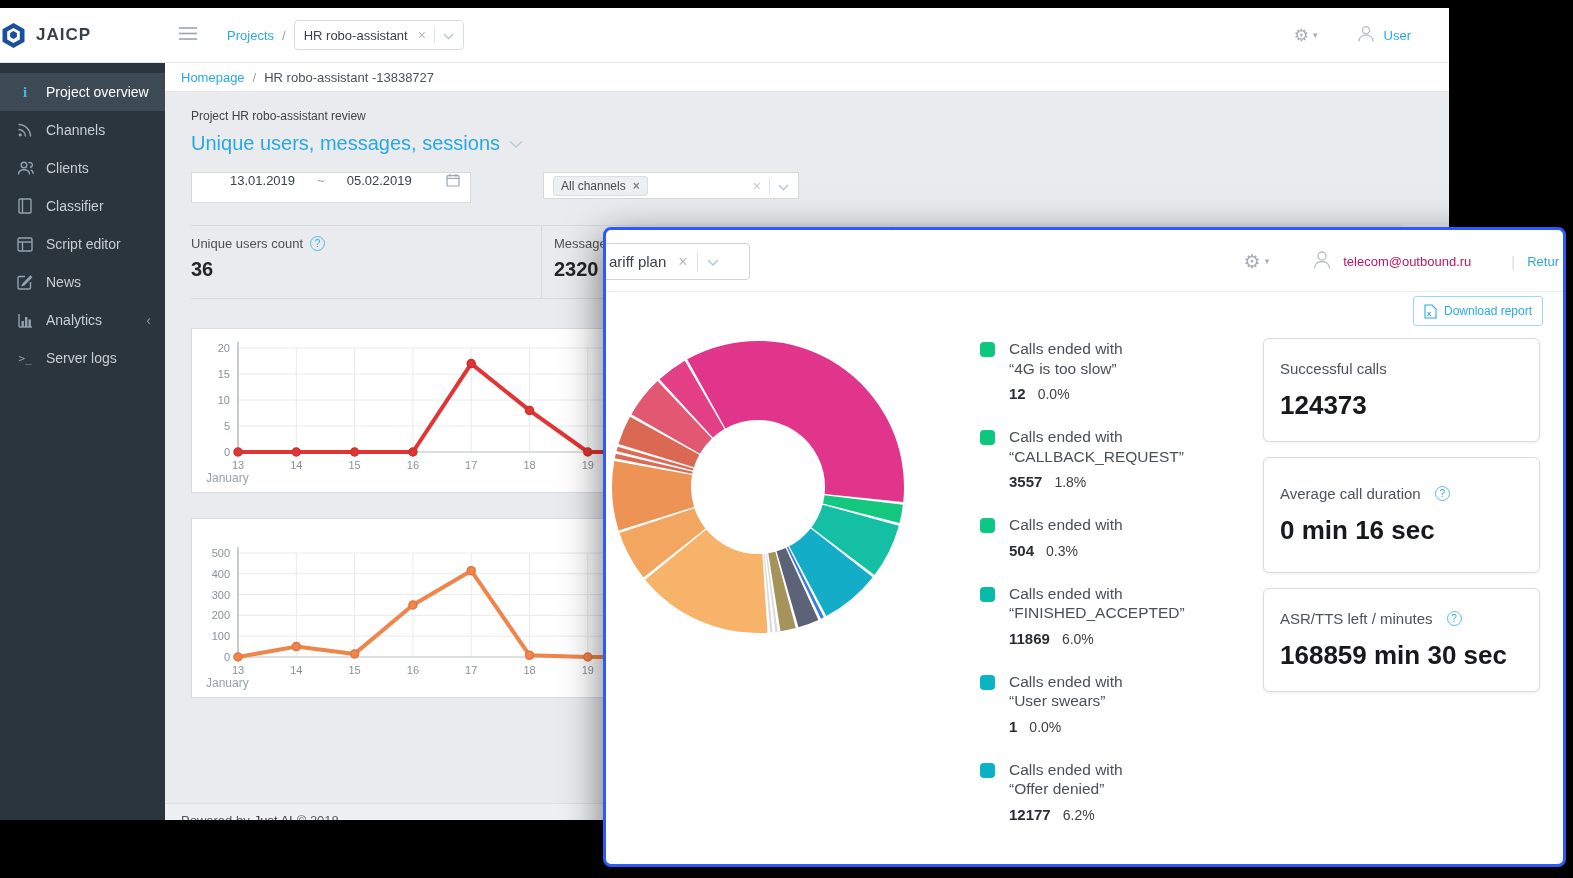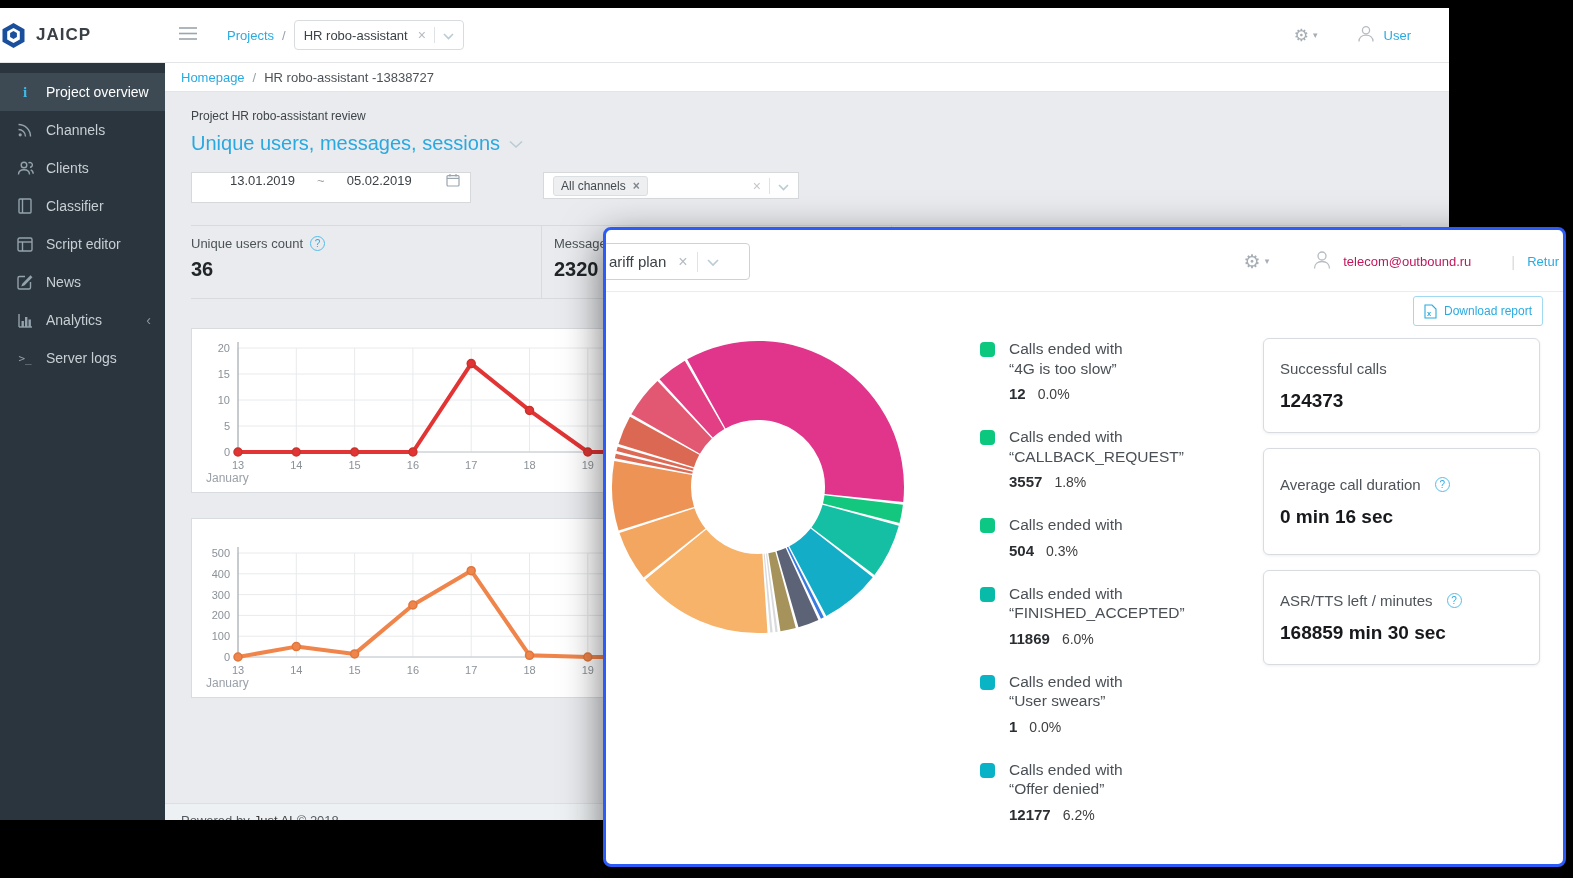--- a/index.html
+++ b/index.html
@@ -95,21 +95,21 @@
   .sw { width:15px; height:15px; border-radius:4px; flex:none; margin-top:3px; }
   .lg-txt { margin-left:14px; }
   .lg-l1, .lg-l2 { font-size:15.5px; color:#4a5055; line-height:19.5px; }
   .lg-val { margin-top:7px; margin-bottom:14px; }
   .lg-val b { font-size:15px; color:#2a2e32; }
   .lg-pct { font-size:14px; color:#404040; margin-left:12px; }
   .cards { position:absolute; left:657px; top:46px; width:277px; }
   .card { background:#fff; border:1px solid #d8dce0; border-radius:6px; box-shadow:0 1px 3px rgba(40,50,60,.08); padding:21px 16px 20px 16px; margin-bottom:15px; }
   .card-lblrow { display:flex; align-items:center; }
   .card-lbl { font-size:15px; color:#4d5358; }
-  .card-val { margin-top:13px; font-size:19px; font-weight:bold; color:#17191c; }
+  .card-val { margin-top:13px; font-size:26px; font-weight:bold; color:#17191c; }
   .card.c2 { padding-top:27px; padding-bottom:26px; }
 </style>
 </head>
 <body>
 
 <div class="stage">
 
   <div class="main-window">
 
     <div class="topbar">

